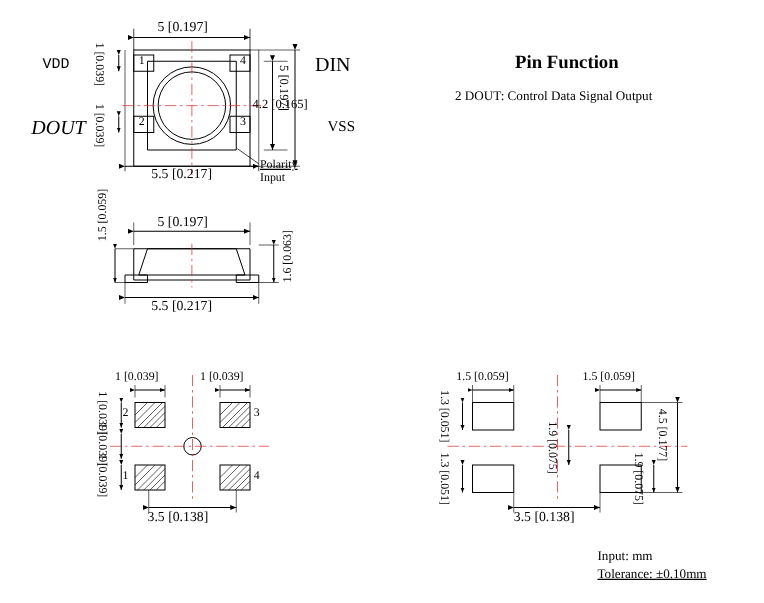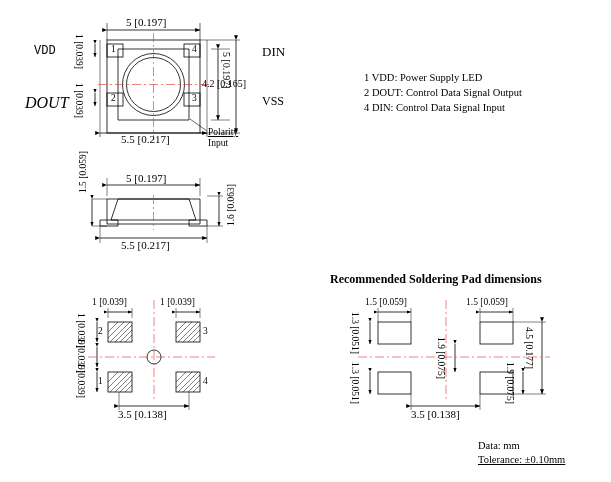--- a/index.html
+++ b/index.html
@@ -193,21 +193,21 @@
   <div class="abs lbl" style="left:84px; top:34px; transform:rotate(90deg); transform-origin:left top; font-size:9.5px;">1 [0.039]</div>
   <div class="abs lbl" style="left:84px; top:83px; transform:rotate(90deg); transform-origin:left top; font-size:9.5px;">1 [0.039]</div>
 
   <div class="abs lbl" style="left:111px; top:44px; font-size:9.5px;">1</div>
   <div class="abs lbl" style="left:111px; top:93px; font-size:9.5px;">2</div>
   <div class="abs lbl" style="left:192px; top:93px; font-size:9.5px;">3</div>
   <div class="abs lbl" style="left:192px; top:44px; font-size:9.5px;">4</div>
 
   <div class="abs lbl" style="left:34px; top:44px; font-size:12px;font-family:Liberation Mono, monospace;">VDD</div>
   <div class="abs lbl" style="left:25px; top:94px; font-size:16px;font-style:italic;">DOUT</div>
-  <div class="abs lbl" style="left:262px; top:44px; font-size:13px;">DIN</div>
+  <div class="abs lbl" style="left:252px; top:44px; font-size:16px;">DIN</div>
   <div class="abs lbl" style="left:262px; top:94px; font-size:12px;">VSS</div>
 
   <div class="abs lbl" style="left:208px; top:127px; font-size:9.5px;text-decoration:underline;">Polarity</div>
   <div class="abs lbl" style="left:208px; top:138px; font-size:9.5px;">Input</div>
 
   <div class="abs lbl" style="left:126px; top:172px;">5 [0.197]</div>
   <div class="abs lbl" style="left:121px; top:239px;">5.5 [0.217]</div>
   <div class="abs lbl" style="left:78px; top:193px; transform:rotate(-90deg); transform-origin:left top; font-size:9.5px;">1.5 [0.059]</div>
   <div class="abs lbl" style="left:226px; top:226px; transform:rotate(-90deg); transform-origin:left top; font-size:9.5px;">1.6 [0.063]</div>
 
@@ -218,36 +218,34 @@
   <div class="abs lbl" style="left:86px; top:338px; transform:rotate(90deg); transform-origin:left top; font-size:9.5px;">1 [0.039]</div>
   <div class="abs lbl" style="left:86px; top:363px; transform:rotate(90deg); transform-origin:left top; font-size:9.5px;">1 [0.039]</div>
 
   <div class="abs lbl" style="left:118px; top:408px;">3.5 [0.138]</div>
 
   <div class="abs lbl" style="left:98px; top:326px; font-size:9.5px;">2</div>
   <div class="abs lbl" style="left:203px; top:326px; font-size:9.5px;">3</div>
   <div class="abs lbl" style="left:98px; top:376px; font-size:9.5px;">1</div>
   <div class="abs lbl" style="left:203px; top:376px; font-size:9.5px;">4</div>
 
+  <div class="abs title" style="left:412px; top:42px;">Pin Function</div>
   <div class="abs pinlist" style="left:364px; top:70px;">
-    <div>1 VDD: Power Supply LED</div>
     <div>2 DOUT: Control Data Signal Output</div>
-    <div>4 DIN: Control Data Signal Input</div>
   </div>
 
-  <div class="abs subtitle" style="left:330px; top:272px;">Recommended Soldering Pad dimensions</div>
 
   <div class="abs lbl" style="left:365px; top:297px; font-size:9.5px;">1.5 [0.059]</div>
   <div class="abs lbl" style="left:466px; top:297px; font-size:9.5px;">1.5 [0.059]</div>
 
   <div class="abs lbl" style="left:360px; top:312px; transform:rotate(90deg); transform-origin:left top; font-size:9.5px;">1.3 [0.051]</div>
   <div class="abs lbl" style="left:360px; top:362px; transform:rotate(90deg); transform-origin:left top; font-size:9.5px;">1.3 [0.051]</div>
 
   <div class="abs lbl" style="left:446px; top:337px; transform:rotate(90deg); transform-origin:left top; font-size:9.5px;">1.9 [0.075]</div>
   <div class="abs lbl" style="left:515px; top:362px; transform:rotate(90deg); transform-origin:left top; font-size:9.5px;">1.9 [0.075]</div>
   <div class="abs lbl" style="left:534px; top:327px; transform:rotate(90deg); transform-origin:left top; font-size:9.5px;">4.5 [0.177]</div>
 
   <div class="abs lbl" style="left:411px; top:408px;">3.5 [0.138]</div>
 
-  <div class="abs lbl" style="left:478px; top:440px; font-size:10.5px;">Data: mm</div>
+  <div class="abs lbl" style="left:478px; top:440px; font-size:10.5px;">Input: mm</div>
   <div class="abs lbl" style="left:478px; top:454px; font-size:10.5px;text-decoration:underline;">Tolerance: ±0.10mm</div>
 
 </div>
 
 </body></html>

